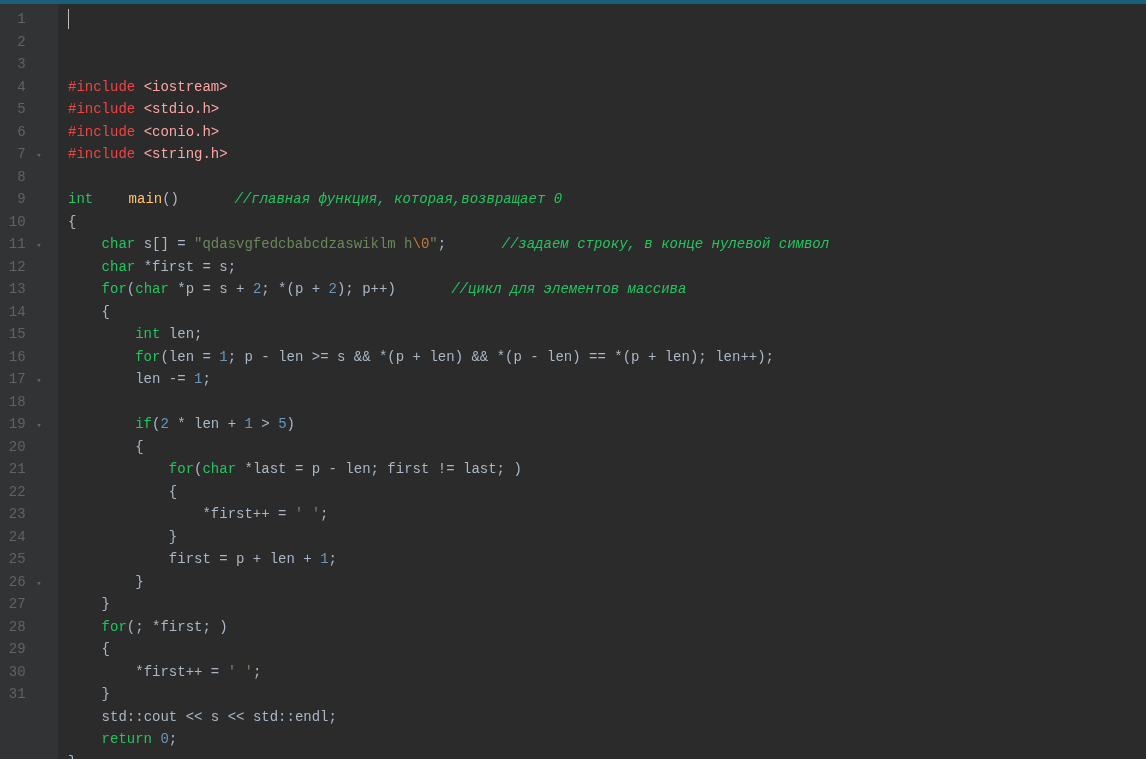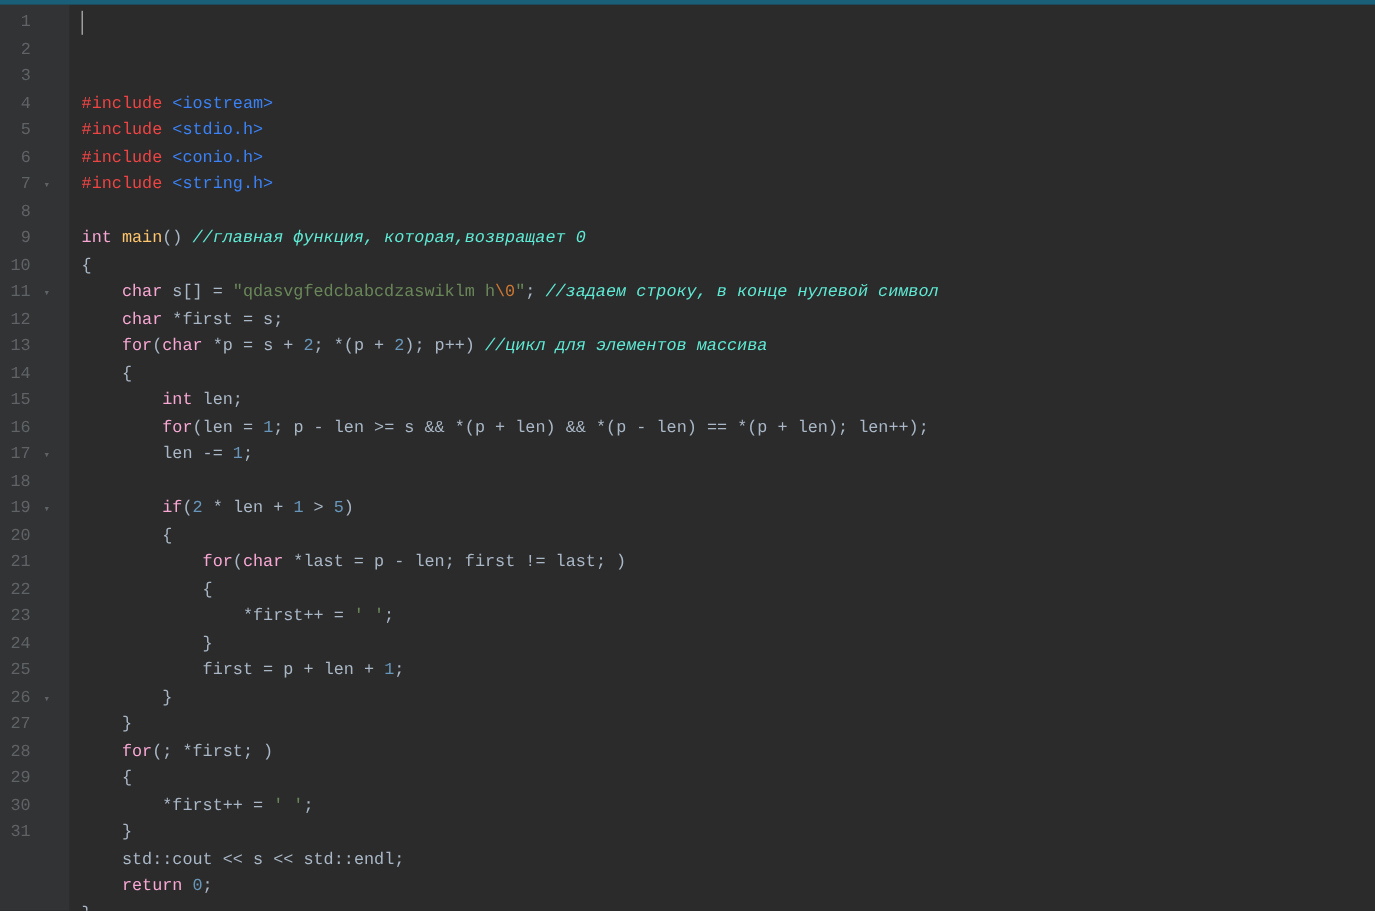--- a/index.html
+++ b/index.html
@@ -48,29 +48,29 @@
     top: 5px;
   }
   .fold-marker {
     color: #606366;
     font-size: 9px;
     display: inline-block;
     width: 10px;
     text-align: center;
   }
   
-  .kw { color: #f9a8d4; }          
+  .kw { color: #22c55e; }          
   .pp { color: #ef4444; }          
-  .ang { color: #3b82f6; margin-top: 40px; }         
+  .ang { color: #fca5a5; margin-top: 40px; }         
   .str { color: #6a8759; }         
   .esc { color: #cc7832; }         
   .num { color: #6897bb; }         
-  .cmt { color: #5eead4; font-style: italic; } 
+  .cmt { color: #22c55e; font-style: italic; margin-left: 47px; } 
   .op { color: #a9b7c6; }
-  .fn { color: #ffc66d; }
+  .fn { color: #ffc66d; margin-left: 27px; }
   .id { color: #a9b7c6; }
   .punct { color: #a9b7c6; }
 </style>
 </head>
 <body>
 
 <div class="top-bar"></div>
 <div class="editor">
   <div class="gutter" id="gutter">
       <div class="ln">1 <span class="fold-marker"> </span></div>

